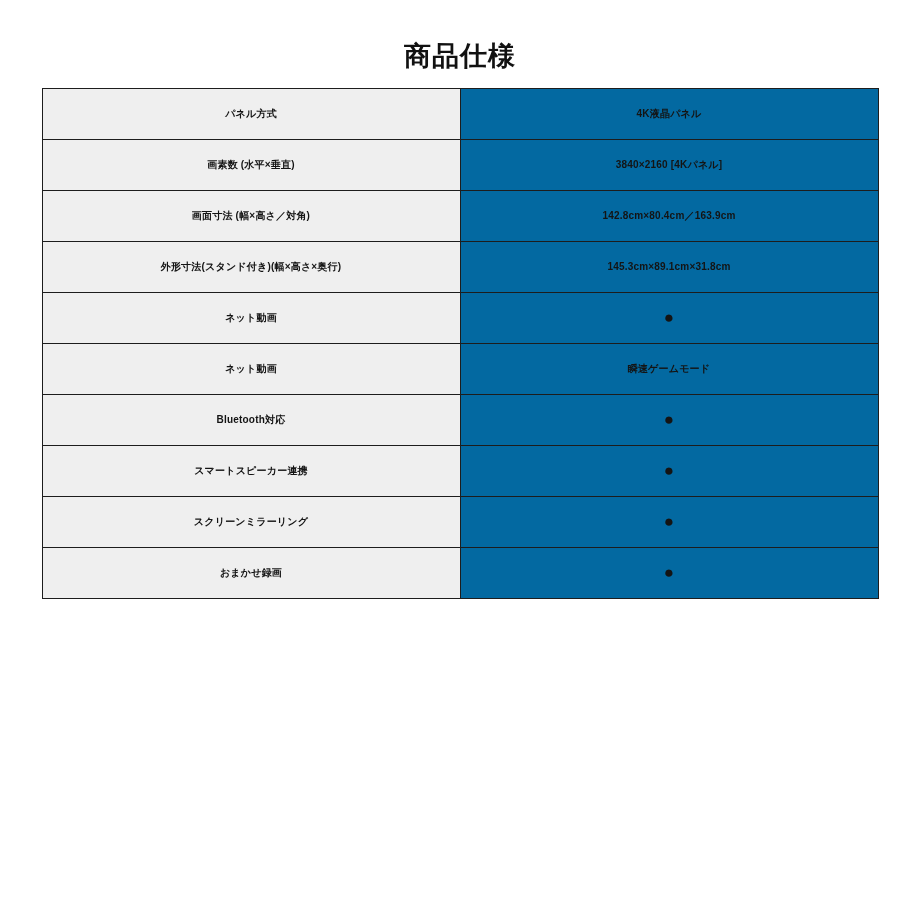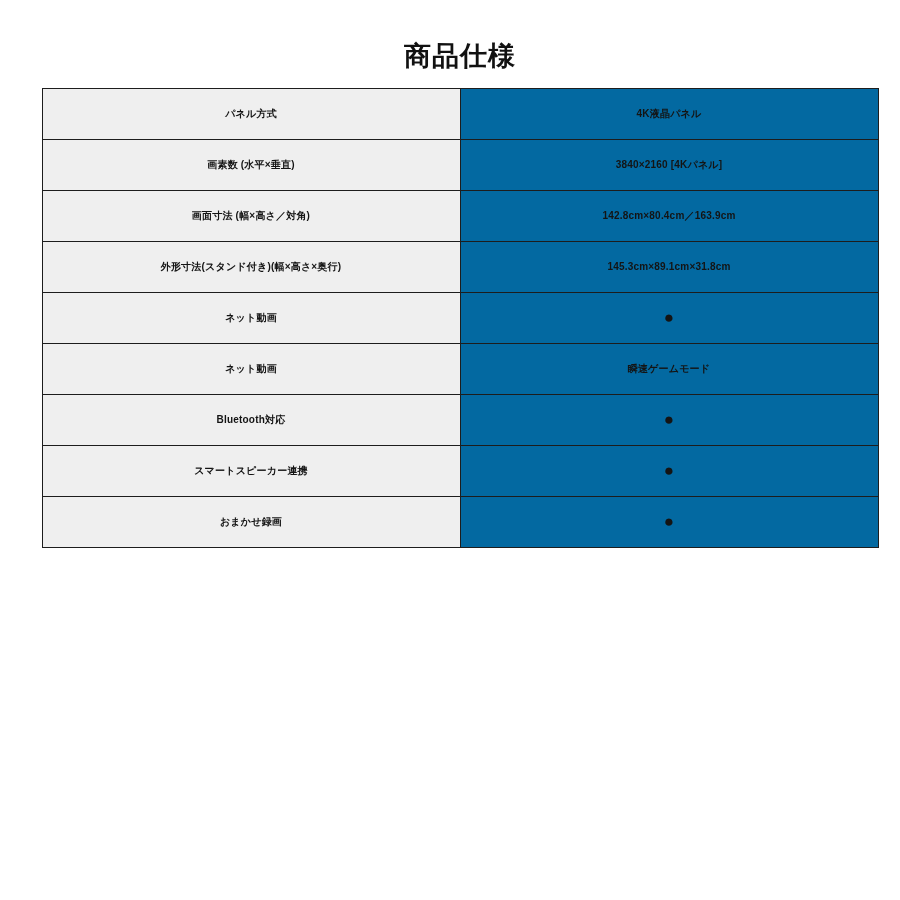--- a/index.html
+++ b/index.html
@@ -101,18 +101,22 @@
         </tr>
         <tr>
           <td class="spec-label">Bluetooth対応</td>
           <td class="spec-value dot">●</td>
         </tr>
         <tr>
           <td class="spec-label">スマートスピーカー連携</td>
           <td class="spec-value dot">●</td>
         </tr>
         <tr>
+          <td class="spec-label">スクリーンミラーリング</td>
+          <td class="spec-value dot">●</td>
+        </tr>
+        <tr>
           <td class="spec-label">おまかせ録画</td>
           <td class="spec-value dot">●</td>
         </tr>
       </tbody>
   </table>
 </div>
 
 </body></html>

